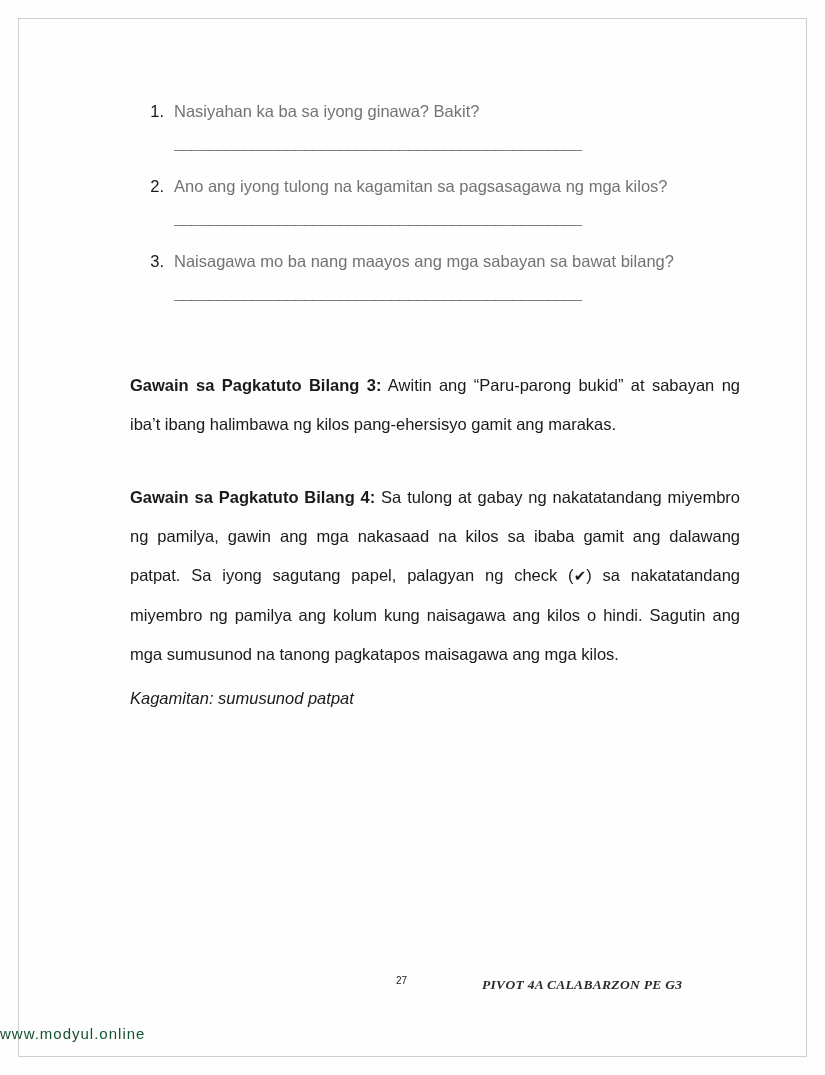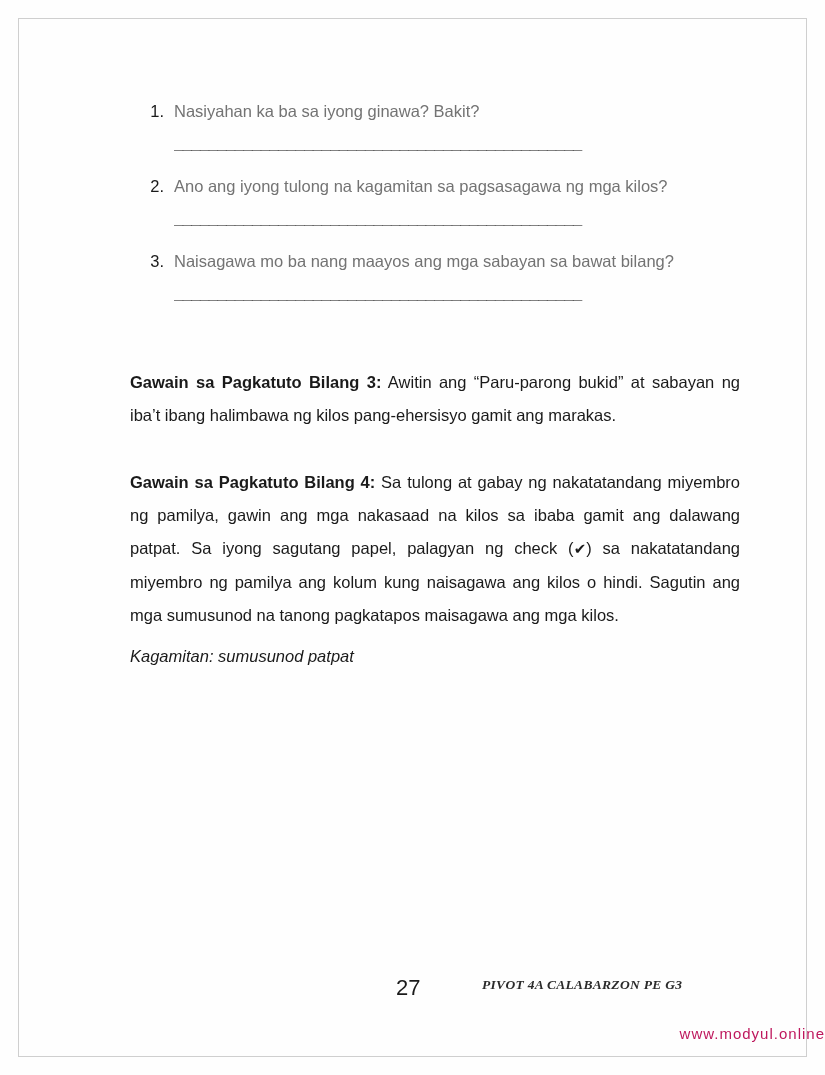--- a/index.html
+++ b/index.html
@@ -83,21 +83,21 @@
     white-space: nowrap;
     overflow: hidden;
     font-weight: bold;
   }
 
   .gap-lg { height: 46px; }
   .gap-md { height: 34px; }
 
   .para {
     font-size: 16.5px;
-    line-height: 33px;
+    line-height: 39px;
     text-align: justify;
     text-align-last: left;
     color: #1a1a1a;
     margin: 0;
   }
   .para b, .lead {
     font-weight: bold;
   }
   .kagamitan {
     font-size: 16.5px;
@@ -116,44 +116,44 @@
     position: absolute;
     left: 0;
     top: 975px;
     width: 825px;
     height: 40px;
   }
   .page-number {
     position: absolute;
     left: 396px;
     top: 0;
-    font-size: 22px;
+    font-size: 10px;
     color: #1a1a1a;
   }
   .footer-note {
     position: absolute;
     left: 482px;
     top: 2px;
     font-size: 13.5px;
     font-style: italic;
     font-weight: bold;
     letter-spacing: 0.3px;
     color: #2b2b2b;
     font-family: "Liberation Serif", serif;
     text-align: right;
   }
   .watermark {
     position: absolute;
     left: 0;
     top: 1025px;
     width: 825px;
-    text-align: right;
+    text-align: left;
     font-size: 15px;
     letter-spacing: 1px;
-    color: #be185d;
+    color: #14532d;
   }
 </style>
 </head>
 <body>
 
 <div class="page">
   <div class="page-border"></div>
 
   <div class="content">
 

